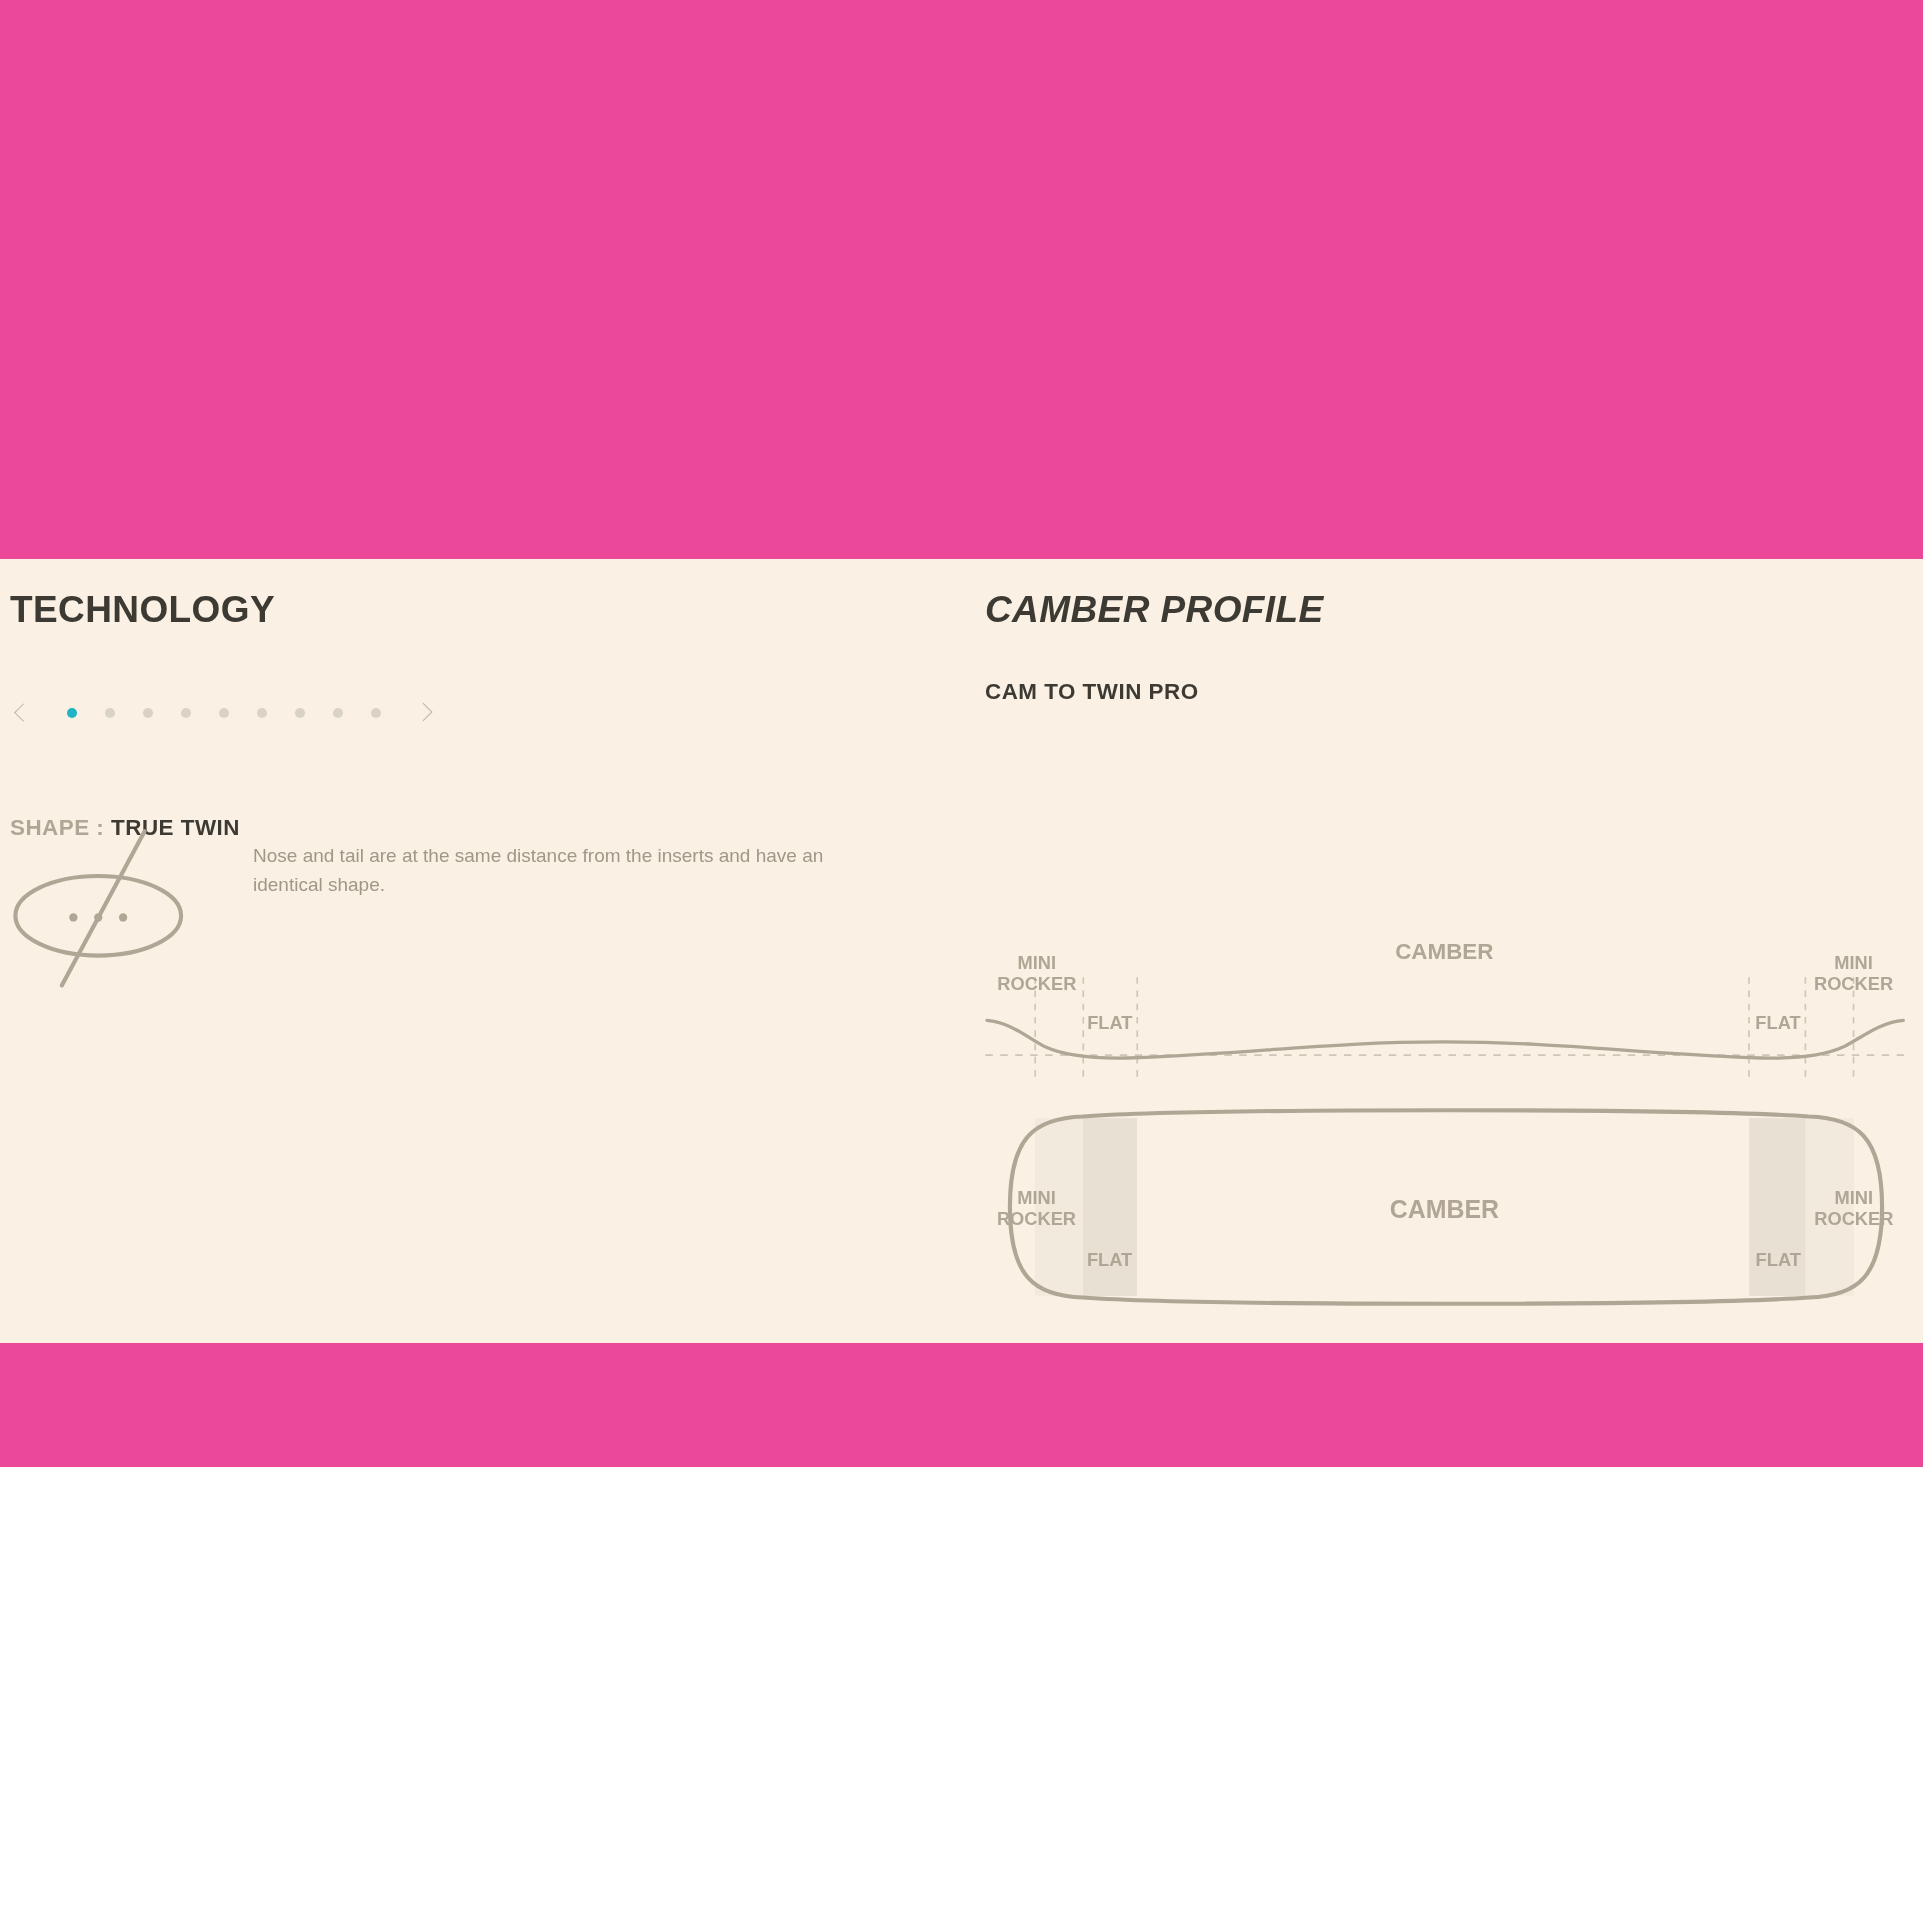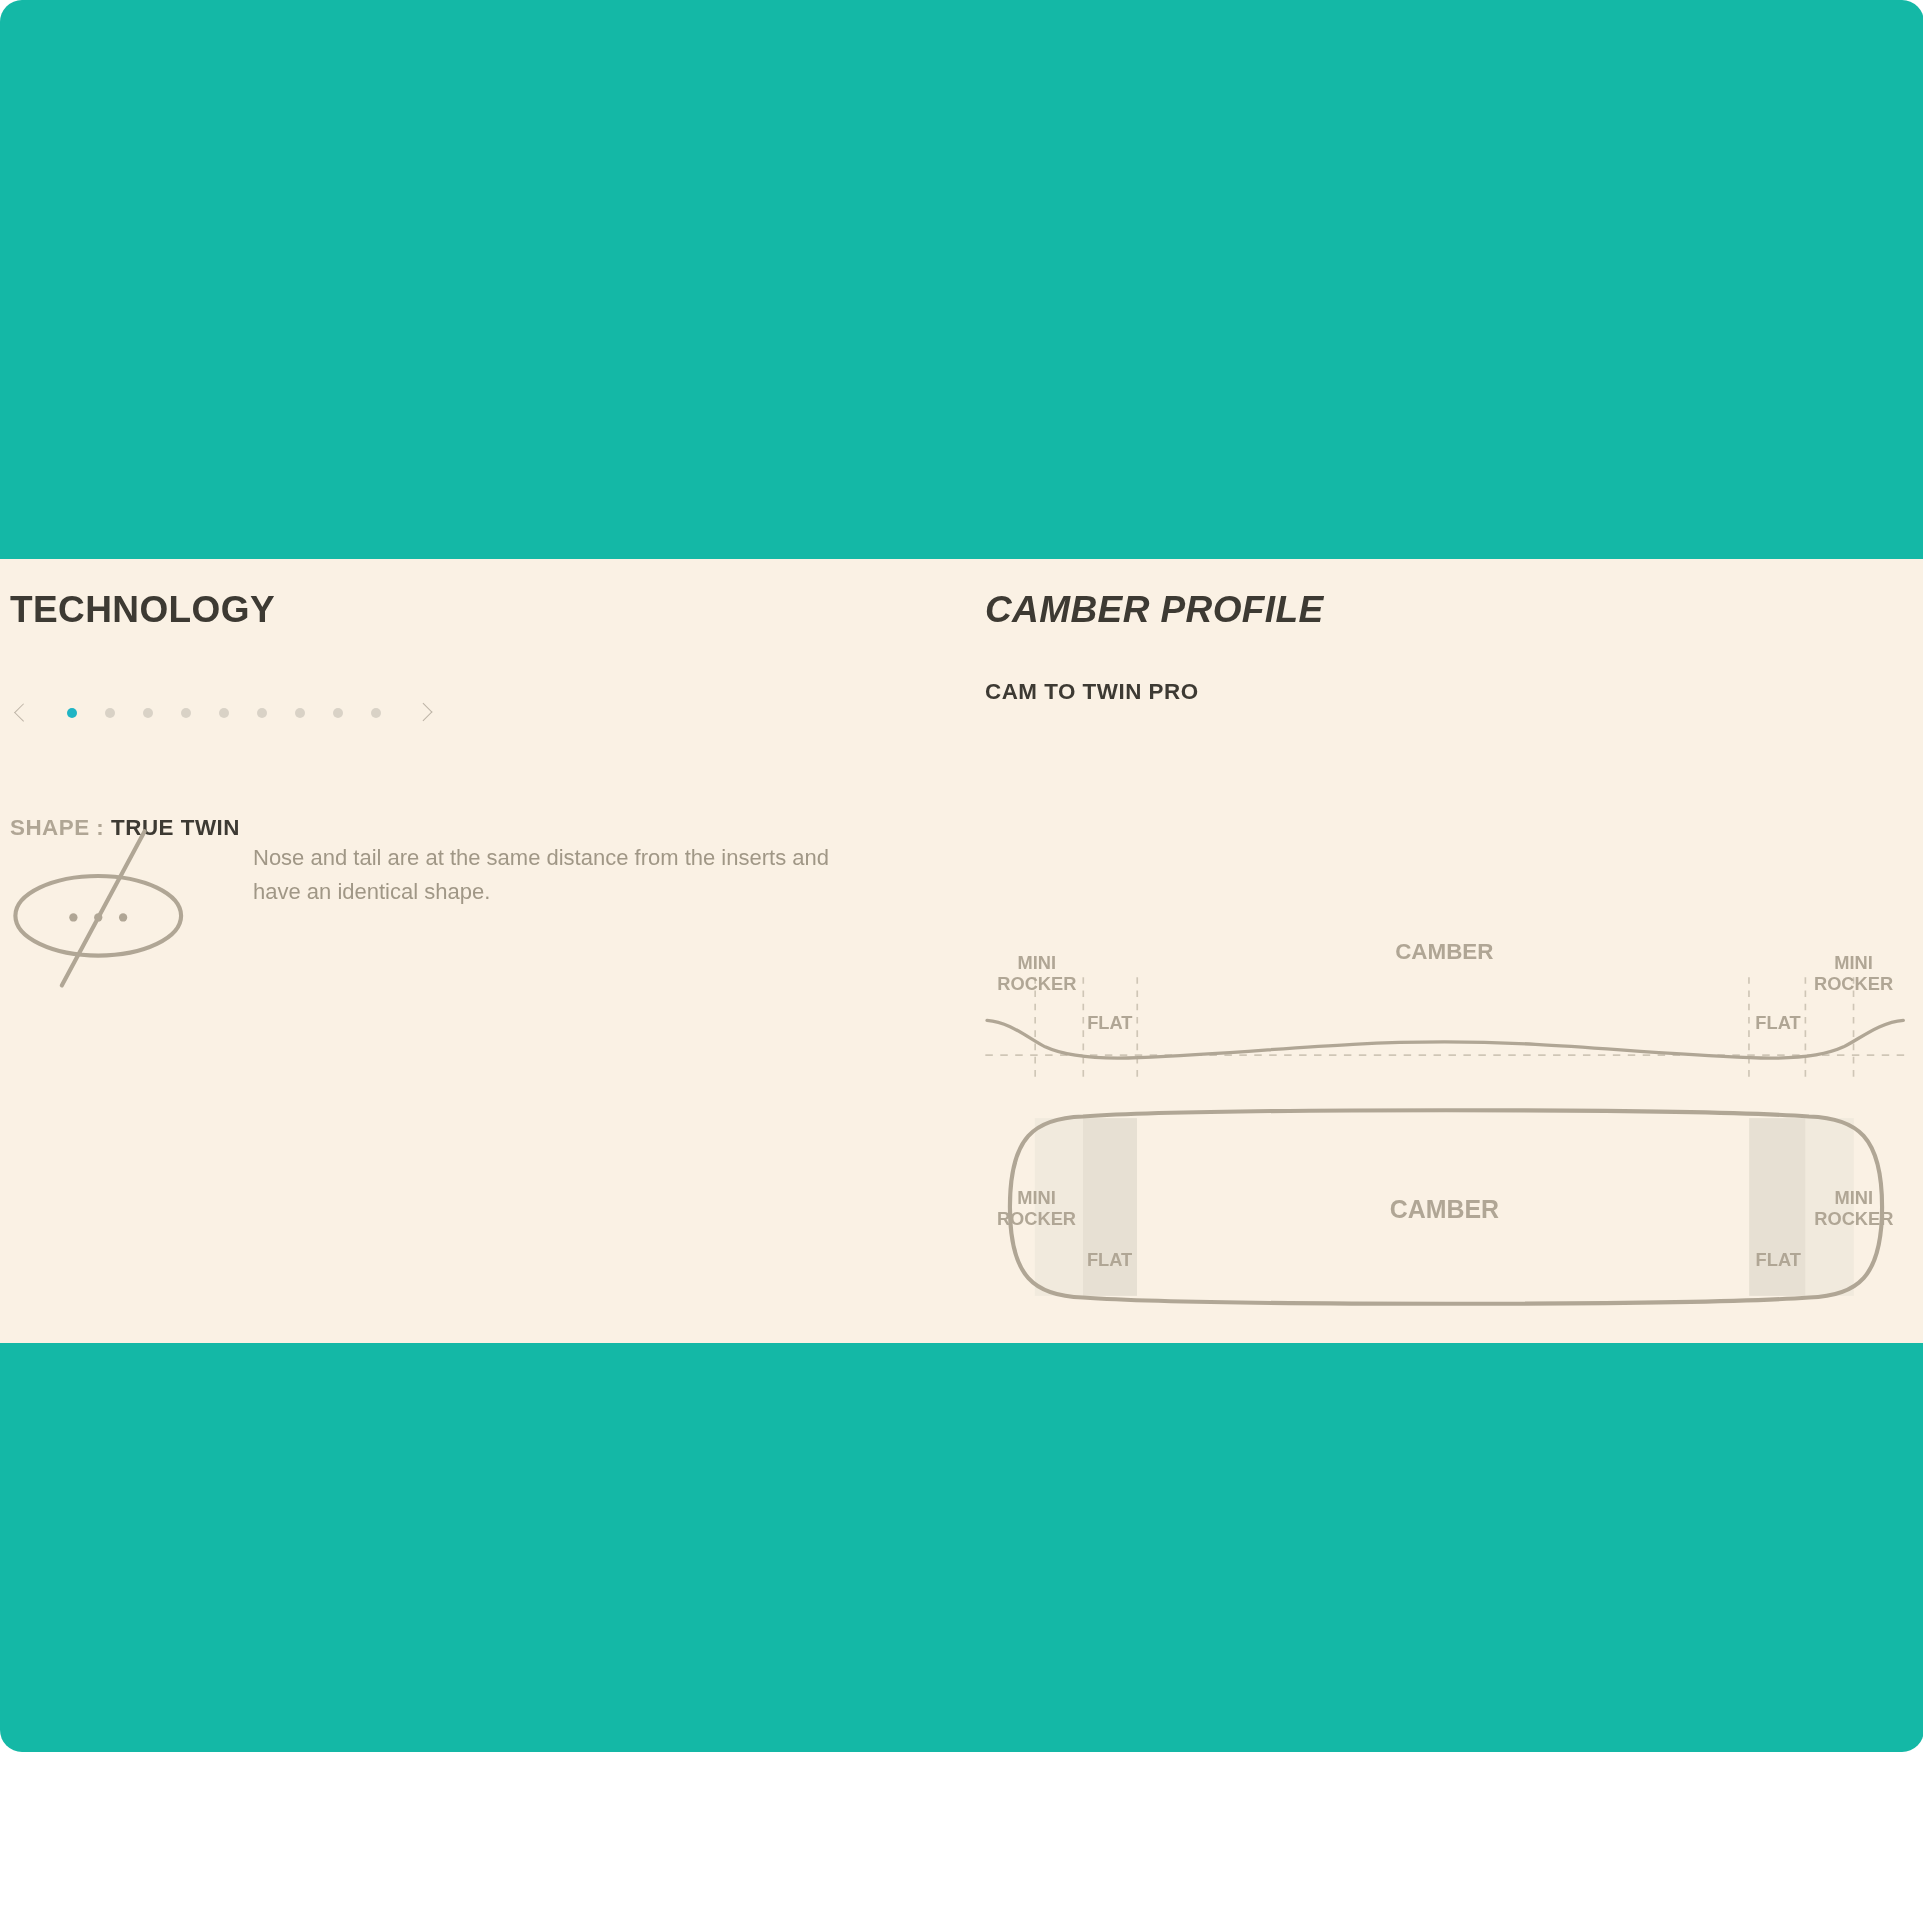--- a/index.html
+++ b/index.html
@@ -10,23 +10,22 @@
   body {
     width: 1924px;
     height: 1924px;
     font-family: "Liberation Sans", sans-serif;
     -webkit-font-smoothing: antialiased;
   }
 
   .page {
     position: relative;
     width: 1924px;
-    height: 1752px;
-    background: #14b8a6;
-    border-radius: 22px;
+    height: 1467px;
+    background: #ec4899;
   }
 
   
   .panel {
     position: absolute;
     left: 0;
     top: 559px;
     width: 1924px;
     height: 784px;
     background: #faf1e4;
@@ -134,21 +133,21 @@
     top: 264px;
     width: 199px;
     height: 174px;
   }
 
   .shape-desc {
     position: absolute;
     left: 253px;
     top: 282px;
     width: 606px;
-    font-size: 22px;
+    font-size: 19px;
     line-height: 1.55;
     color: #9d9customize;
     color: #a09786;
   }
 
   
   .sub-title {
     position: absolute;
     left: 0px;
     top: 120px;

